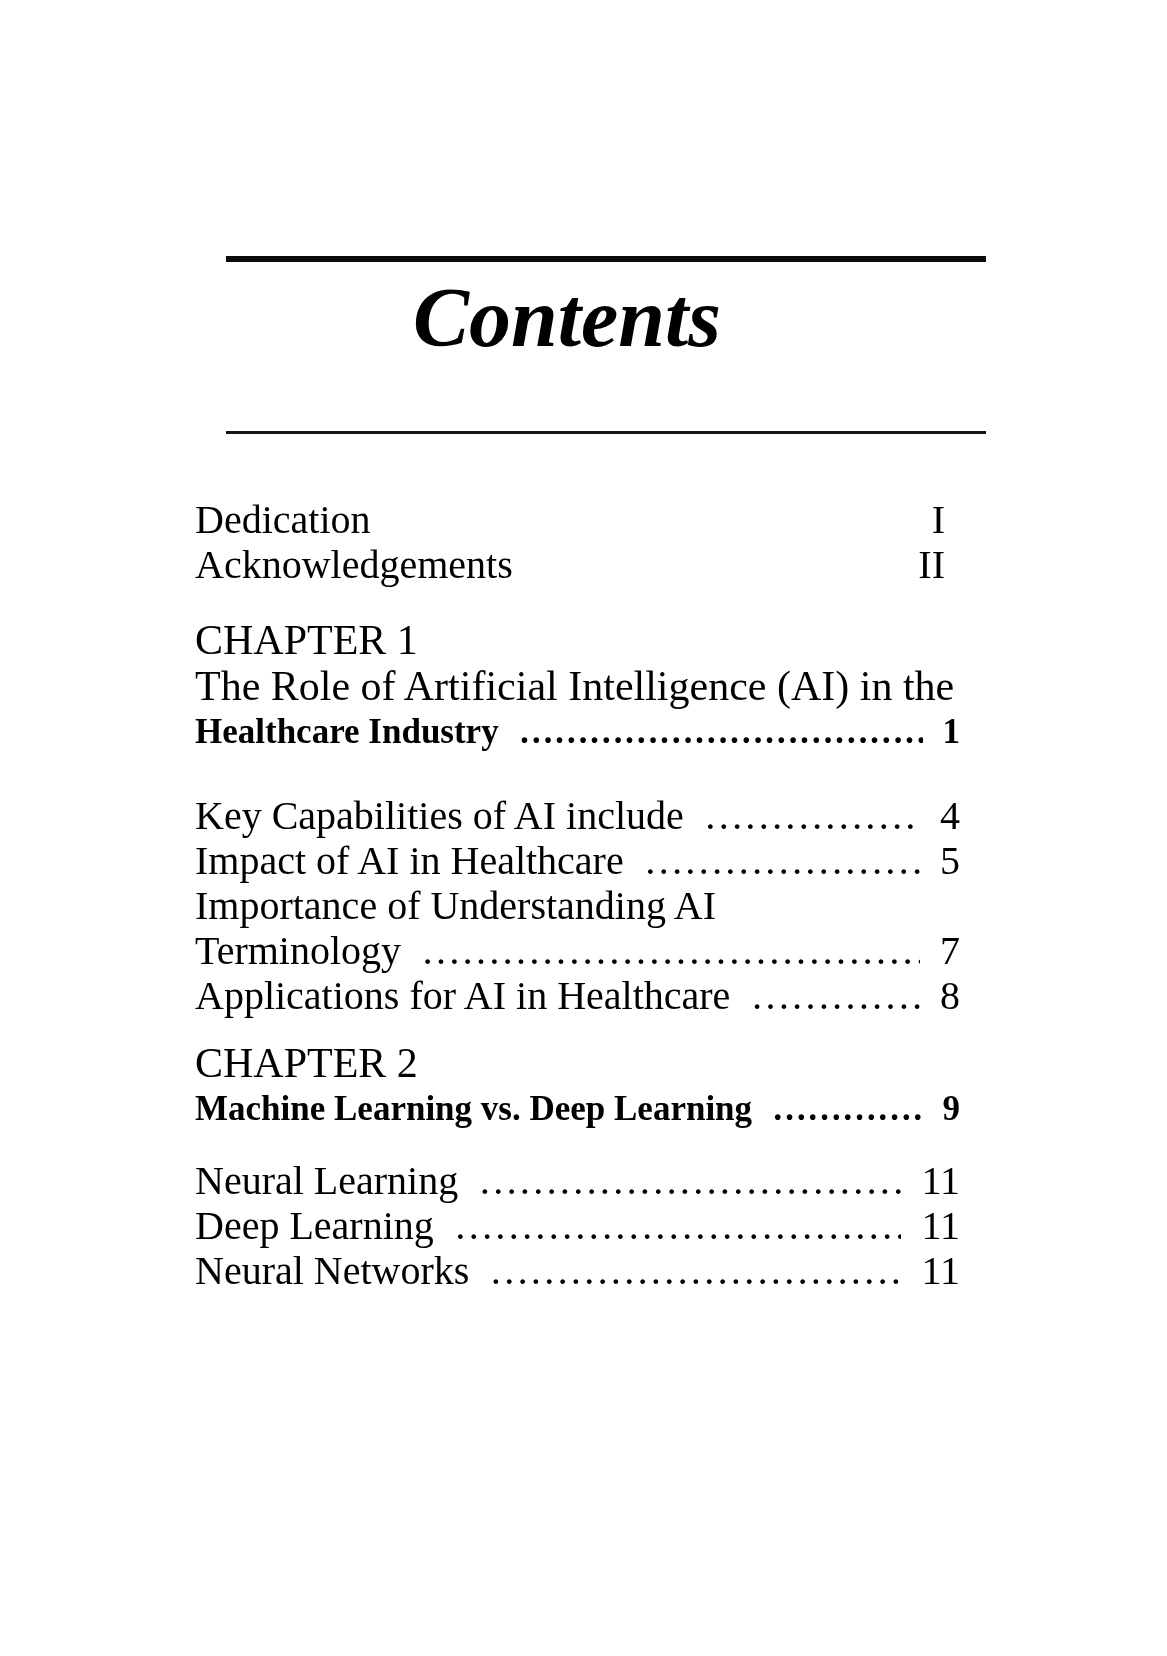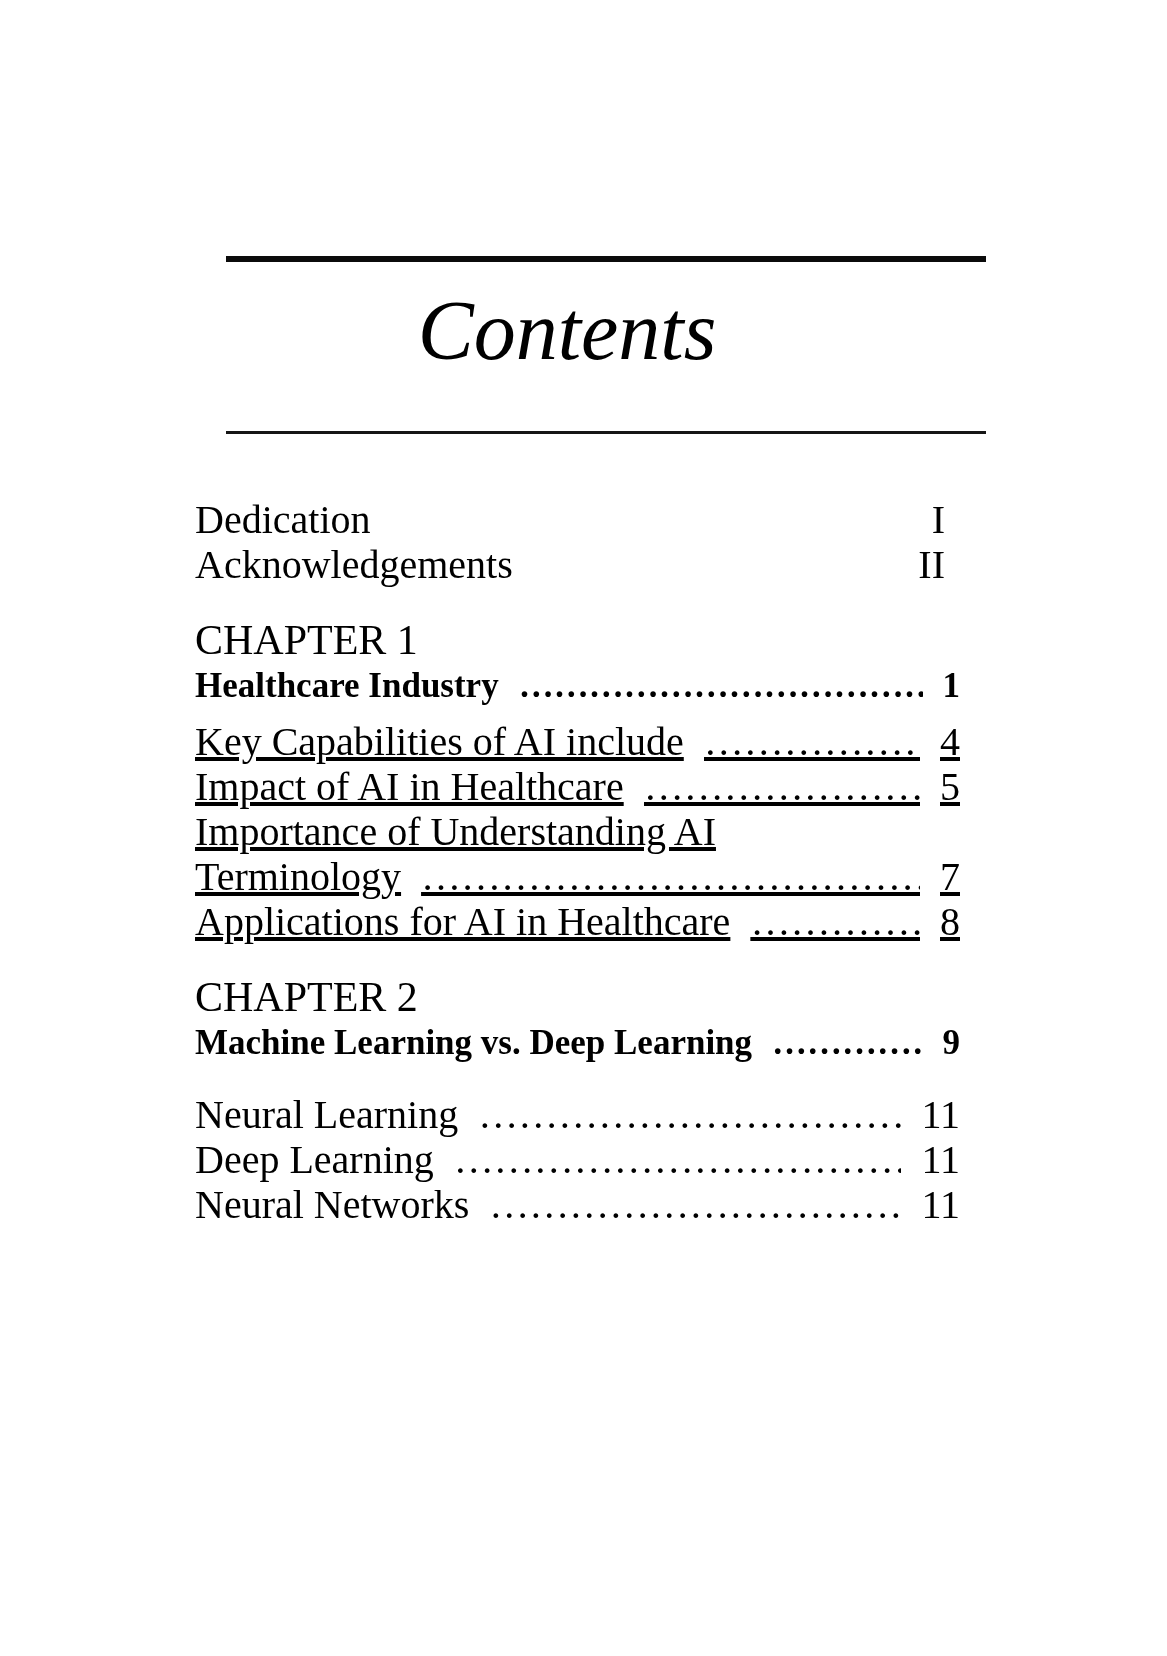--- a/index.html
+++ b/index.html
@@ -27,24 +27,24 @@
   .title-wrap {
     position: absolute;
     left: 226px; top: 272px;
     width: 760px;
     text-align: center;
   }
   .doc-title {
     display: inline-block;
     transform: translateX(-39px);
     font-style: italic;
-    font-weight: normal;
+    font-weight: bold;
     font-size: 84px;
     line-height: 1.0;
-    margin: 17px;
+    margin: 4px;
     letter-spacing: 0px;
   }
   .toc {
     position: absolute;
     left: 195px; top: 497px;
     width: 765px;
     font-size: 40px;
     line-height: 45px;
   }
   .row {
@@ -68,22 +68,22 @@
     font-size: 35px;
     line-height: 46px;
   }
   .heading-line {
     font-weight: normal;
     font-size: 42px;
     line-height: 46px;
     white-space: nowrap;
   }
   .block-ch1 { margin-top: 30px; }
-  .block-e1  { margin-top: 10px; text-decoration: underline; }
-  .block-ch2 { margin-top: 30px; }
+  .block-e1  { margin-top: 38px; }
+  .block-ch2 { margin-top: 22px; }
   .block-e2  { margin-top: 26px; }
 </style>
 </head>
 <body>
 
 <div class="page">
 
   <div class="rule-top"></div>
 
   <div class="title-wrap">
@@ -100,20 +100,21 @@
       <span class="pg">I</span>
     </div>
     <div class="row front">
       <span class="lbl">Acknowledgements</span>
       <span class="spacer"></span>
       <span class="pg">II</span>
     </div>
 
     <div class="block-ch1">
       <div class="heading-line">CHAPTER 1</div>
+      <div class="heading-line">The Role of Artificial Intelligence (AI) in the</div>
       <div class="row bold">
         <span class="lbl">Healthcare Industry</span>
         <span class="leader">…………………………………………………………………………………………………………</span>
         <span class="pg">1</span>
       </div>
     </div>
 
     <div class="block-e1">
       <div class="row">
         <span class="lbl">Key Capabilities of AI include</span>

